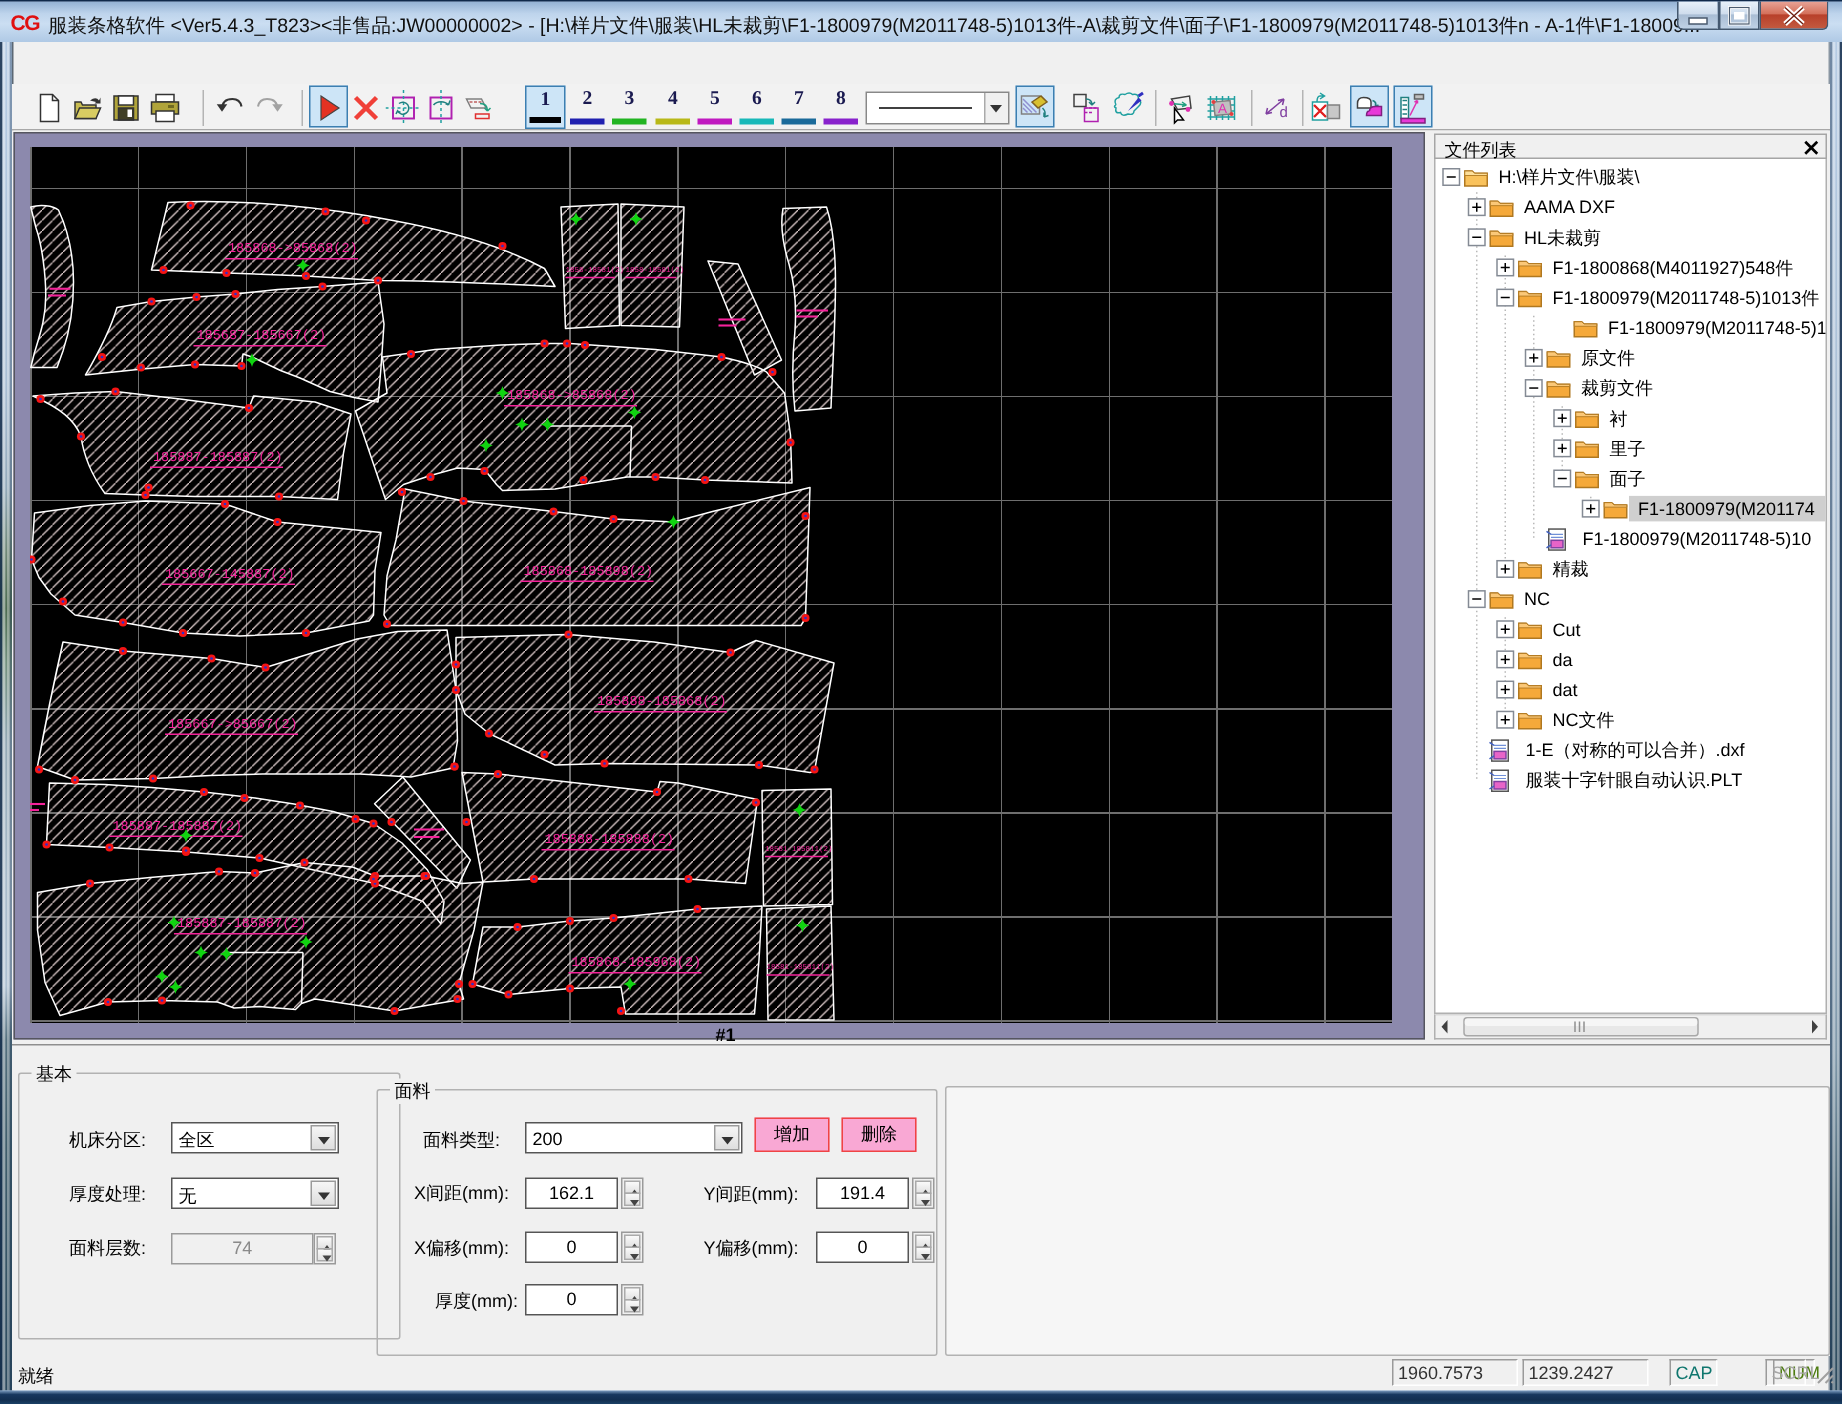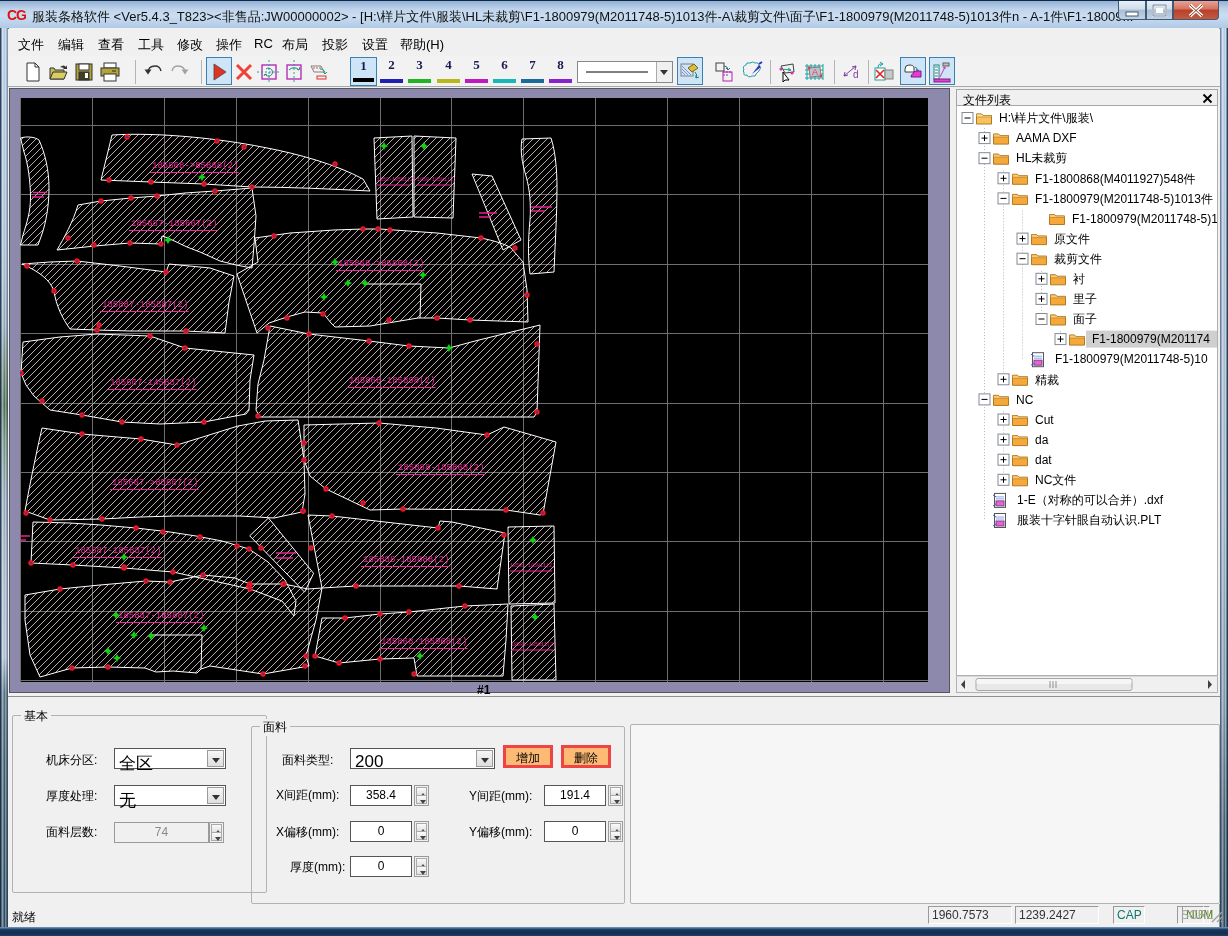--- a/index.html
+++ b/index.html
@@ -33,31 +33,31 @@
 #fpanel{position:absolute;left:947px;top:1px;width:265px;height:606px;background:#f0f0f0}
 #fphead{position:absolute;left:1px;top:1px;width:262px;height:17px;background:#f0f0f0;border:1px solid #a5a5a5;font-size:12px;color:#000}
 #fpbody{position:absolute;left:1px;top:18px;width:262px;height:570px;background:#fff;border:1px solid #b0b0b0;border-top:none;overflow:hidden}
 #fpscroll{position:absolute;left:1px;top:588px;width:262px;height:17px;background:#f0f0f0;border:1px solid #b0b0b0;border-top:1px solid #d8d8d8}
 
 #dock{position:absolute;left:8px;top:696px;width:1212px;height:208px;background:#f0f0f0;border-top:1px solid #8f8f8f}
 #dockhead{position:absolute;left:0;top:1px;width:1212px;height:17px;border-bottom:1px solid #b8b8b8;font-size:12px;color:#000}
 .gbox{position:absolute;border:1px solid #b2b2b2;border-radius:2px}
 .glabel{position:absolute;top:-8px;left:8px;background:#f0f0f0;padding:0 3px;font-size:12px;color:#000}
 .frm-label{position:absolute;font-size:12px;color:#000;white-space:nowrap}
-.combo{position:absolute;background:#fff;border:1px solid #555;height:21px;font-size:17px;color:#000}
+.combo{position:absolute;background:#fff;border:1px solid #555;height:21px;font-size:12px;color:#000}
 .combo .cv{position:absolute;left:4px;top:3px}
 .cbtn{position:absolute;right:1px;top:1px;bottom:1px;width:17px;background:linear-gradient(#f6f6f6,#dedede);border:1px solid #9a9a9a}
 .cbtn:after{content:"";position:absolute;left:4px;top:7px;border:4px solid transparent;border-top:5px solid #333}
 .edit{position:absolute;background:#fff;border:1px solid #555;height:21px;font-size:12px;color:#000;text-align:center;line-height:19px}
 .spin{position:absolute;width:15px;height:21px;border:1px solid #9a9a9a;background:#f0f0f0}
 .spin b{position:absolute;left:1px;right:1px;height:9px;background:linear-gradient(#fafafa,#e2e2e2);border:1px solid #aaa}
 .spin b.up{top:1px}.spin b.dn{bottom:1px}
 .spin b.up:after{content:"";position:absolute;left:3px;top:2px;border:3px solid transparent;border-bottom:4px solid #444}
 .spin b.dn:after{content:"";position:absolute;left:3px;top:4px;border:3px solid transparent;border-top:4px solid #444}
-.pbtn{position:absolute;width:50px;height:23px;background:#fdba74;border:3px solid #ef4444;font-size:12px;color:#000;text-align:center;line-height:21px}
+.pbtn{position:absolute;width:50px;height:23px;background:#f9a8d4;border:1px solid #ef4444;font-size:12px;color:#000;text-align:center;line-height:21px}
 
 #status{position:absolute;left:8px;top:904px;width:1010px;height:23px;background:#f0f0f0;font-size:12px;color:#000}
 .scell{position:absolute;top:2px;height:18px;border:1px solid #9a9a9a;border-bottom-color:#fff;border-right-color:#fff;font-size:12px;padding:1px 3px 0 3px;color:#333}
 #bframe{position:absolute;left:0;top:927px;width:1228px;height:9px;background:linear-gradient(#7c9cc0,#17375e 30%,#122e50 70%,#1b4066)}
 </style></head>
 <body>
 <div id="win">
   <div id="title">
     <span class="cg">CG</span>
     <span class="tx">服装条格软件 &lt;Ver5.4.3_T823&gt;&lt;非售品:JW00000002&gt; - [H:\样片文件\服装\HL未裁剪\F1-1800979(M2011748-5)1013件-A\裁剪文件\面子\F1-1800979(M2011748-5)1013件n - A-1件\F1-18009...</span>
@@ -74,33 +74,20 @@
             <path d="M16,4 28,15 M28,4 16,15"></path>
           </g>
           <g stroke="#6e1f10" stroke-width="0.9" fill="none">
             <path d="M16,4 28,15 M28,4 16,15"></path>
           </g>
         </svg></div>
   </div>
   <div id="lframe"></div>
     <div id="rframe"></div>
   <div id="client"></div>
-  <div id="menubar">
-    <span style="left:10px">文件</span>
-      <span style="left:50px">编辑</span>
-      <span style="left:90px">查看</span>
-    <span style="left:130px">工具</span>
-      <span style="left:169px">修改</span>
-      <span style="left:208px">操作</span>
-    <span style="left:246px">RC</span>
-      <span style="left:274px">布局</span>
-      <span style="left:314px">投影</span>
-    <span style="left:354px">设置</span>
-      <span style="left:392px">帮助(H)</span>
-  </div>
   <div id="toolbar">
       <div class="ticon" style="left:13px"><svg width="24" height="24" viewBox="0 0 24 24">
           <path d="M6,3 h8 l4,4 v14 h-12 z" fill="#fff" stroke="#333"></path>
           <path d="M14,3 v4 h4" fill="none" stroke="#333"></path>
         </svg></div>
       <div class="ticon" style="left:39px"><svg width="24" height="24" viewBox="0 0 24 24">
           <path d="M3,8 L3,19 L17,19 L17,10 L8,10 L7,8 Z" fill="#c8bc50" stroke="#333"></path>
           <path d="M3,19 L6,12 L20,12 L17,19 Z" fill="#d8cc62" stroke="#333"></path>
           <path d="M13,7 q4,-3 6,0 l1,-2 v4 h-4 l1,-1" fill="#333"></path>
         </svg></div>
@@ -778,21 +765,21 @@
         <span class="cv">200</span>
         <span class="cbtn"></span>
       </div>
       <div class="edit" style="left:106px;top:125px;width:95px;background:#f0f0f0;border-color:#9a9a9a;color:#8a8a8a">74</div>
       <div class="spin" style="left:201px;top:125px">
         <b class="up"></b>
         <b class="dn"></b>
       </div>
       <div class="pbtn" style="left:495px;top:48px">增加</div>
       <div class="pbtn" style="left:553px;top:48px">删除</div>
-      <div class="edit" style="left:342px;top:88px;width:62px">358.4</div>
+      <div class="edit" style="left:342px;top:88px;width:62px">162.1</div>
       <div class="spin" style="left:406px;top:88px">
         <b class="up"></b>
         <b class="dn"></b>
       </div>
       <div class="edit" style="left:536px;top:88px;width:62px">191.4</div>
       <div class="spin" style="left:600px;top:88px">
         <b class="up"></b>
         <b class="dn"></b>
       </div>
       <div class="edit" style="left:342px;top:124px;width:62px">0</div>

